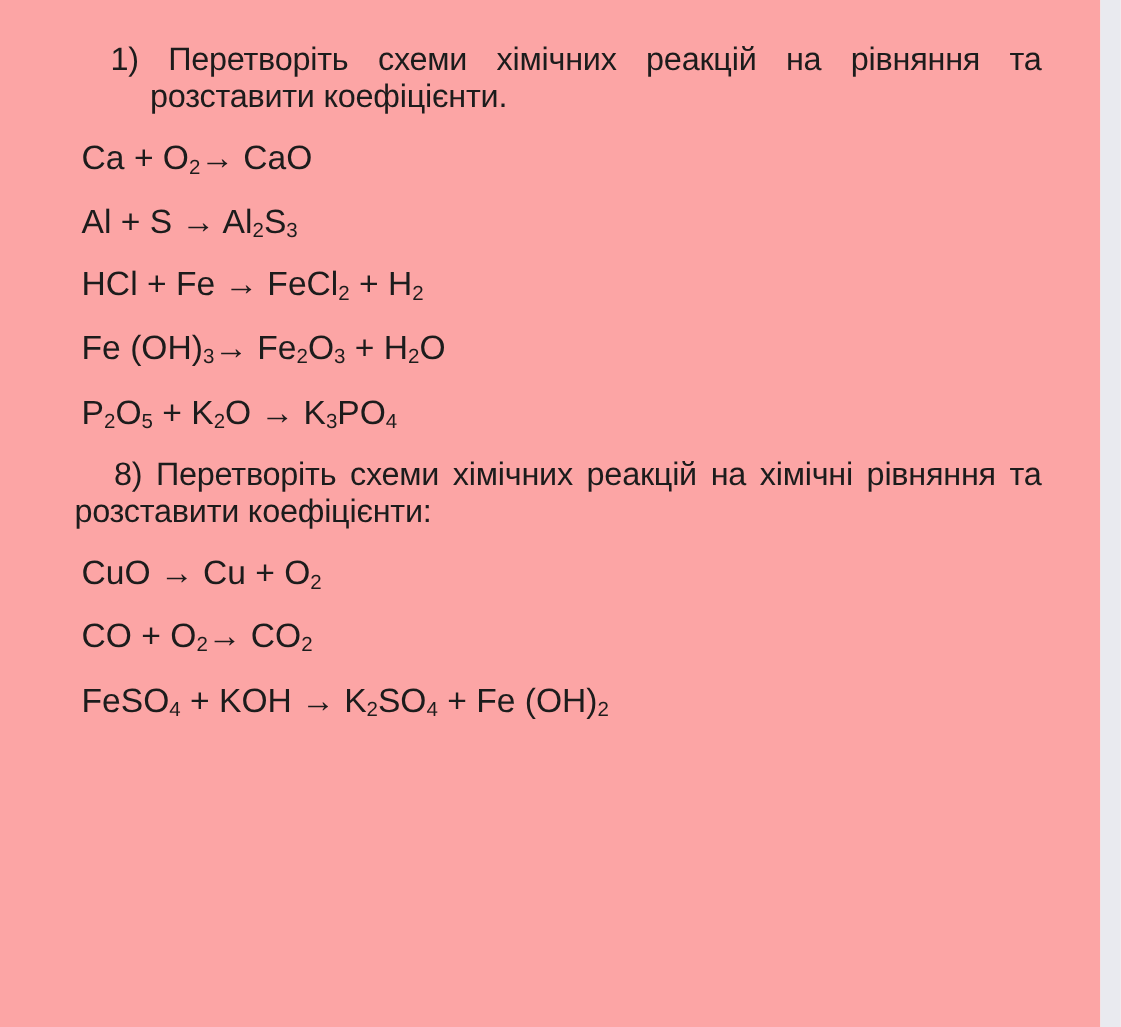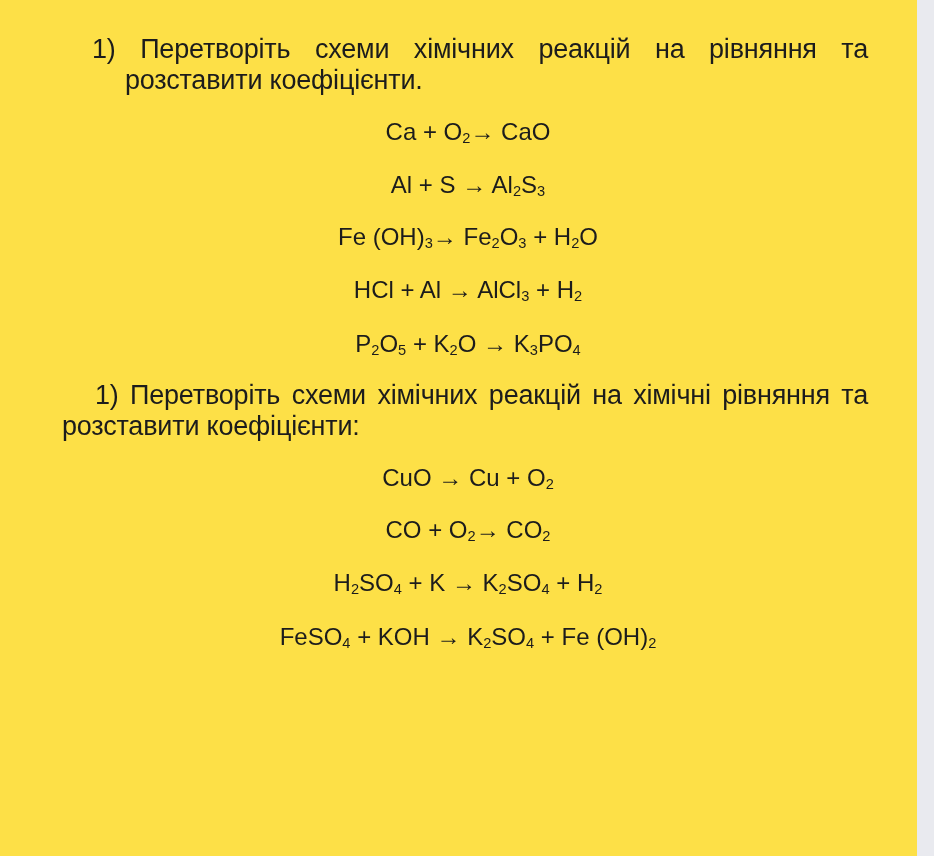--- a/index.html
+++ b/index.html
@@ -8,46 +8,45 @@
     width: 934px; height: 856px;
     background: #ffffff;
     color: #1c1c1c;
     font-family: "Liberation Sans", "DejaVu Sans", sans-serif;
     position: relative;
     overflow: hidden;
   }
   .page {
     position: absolute;
     left: 0; top: 0; right: 17px; bottom: 0;
-    background: #fde047;
+    background: #fca5a5;
     padding-top: 34px;
   }
   .heading {
     font-size: 27px;
     line-height: 31px;
     letter-spacing: -0.2px;
     text-align: justify;
   }
   .heading.h1 {
     margin: 0 49px 0 125px;
     text-indent: -33px;
   }
   .heading.h2 {
     margin: 21px 49px 0 62px;
     text-indent: 33px;
   }
   .equations {
     margin: 21px 49px 0 68px;
   }
   .equation {
-    font-size: 24px;
+    font-size: 28px;
     line-height: 30px;
     margin-bottom: 22.5px;
     white-space: nowrap;
-    text-align: center;
   }
   .equation:last-child { margin-bottom: 0; margin-top: 24px; }
   sub {
     font-size: 61%;
     line-height: 0;
     vertical-align: -0.22em;
   }
   .scrollbar-track {
     position: absolute;
     top: 0; right: 0;
@@ -58,29 +57,28 @@
 </head>
 <body>
 
 <div class="page">
 
   <div class="heading h1">1) Перетворіть схеми хімічних реакцій на рівняння та розставити коефіцієнти.</div>
 
   <div class="equations">
     <div class="equation">Ca + O<sub>2</sub>→ CaO</div>
     <div class="equation">Al + S → Al<sub>2</sub>S<sub>3</sub></div>
+    <div class="equation">HCl + Fe → FeCl<sub>2</sub> + H<sub>2</sub></div>
     <div class="equation">Fe (OH)<sub>3</sub>→ Fe<sub>2</sub>O<sub>3</sub> + H<sub>2</sub>O</div>
-    <div class="equation">HCl + Al → AlCl<sub>3</sub> + H<sub>2</sub></div>
     <div class="equation">P<sub>2</sub>O<sub>5</sub> + K<sub>2</sub>O → K<sub>3</sub>PO<sub>4</sub></div>
   </div>
 
-  <div class="heading h2">1) Перетворіть схеми хімічних реакцій на хімічні рівняння та розставити коефіцієнти:</div>
+  <div class="heading h2">8) Перетворіть схеми хімічних реакцій на хімічні рівняння та розставити коефіцієнти:</div>
 
   <div class="equations">
     <div class="equation">CuO → Cu + O<sub>2</sub></div>
     <div class="equation">CO + O<sub>2</sub>→ CO<sub>2</sub></div>
-    <div class="equation">H<sub>2</sub>SO<sub>4</sub> + K → K<sub>2</sub>SO<sub>4</sub> + H<sub>2</sub></div>
     <div class="equation">FeSO<sub>4</sub> + KOH → K<sub>2</sub>SO<sub>4</sub> + Fe (OH)<sub>2</sub></div>
   </div>
 
 </div>
 
 <div class="scrollbar-track"></div>
 
 </body></html>

